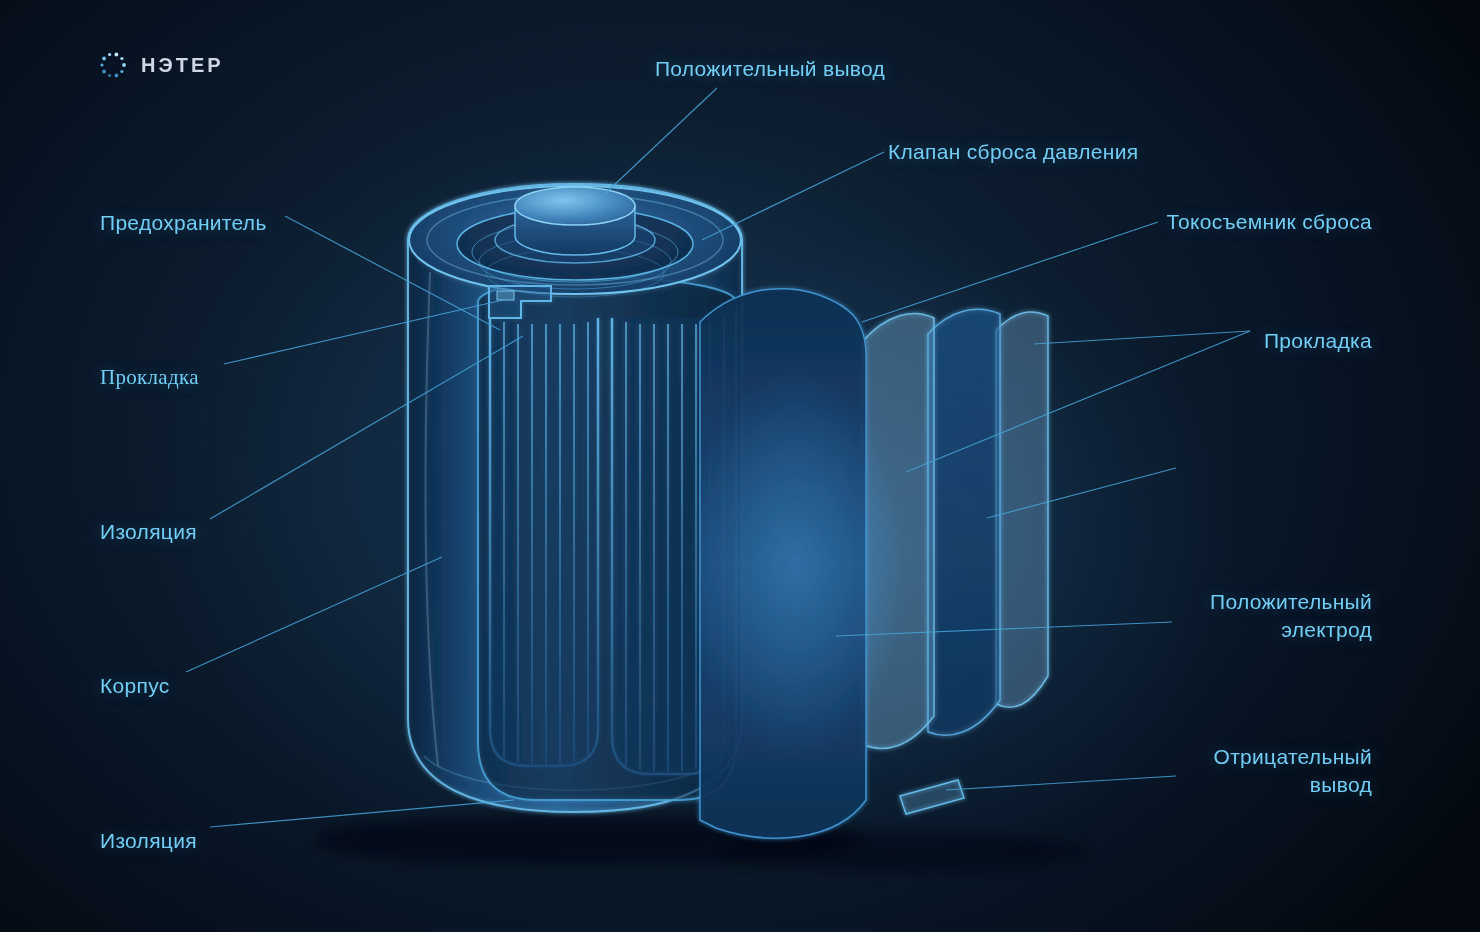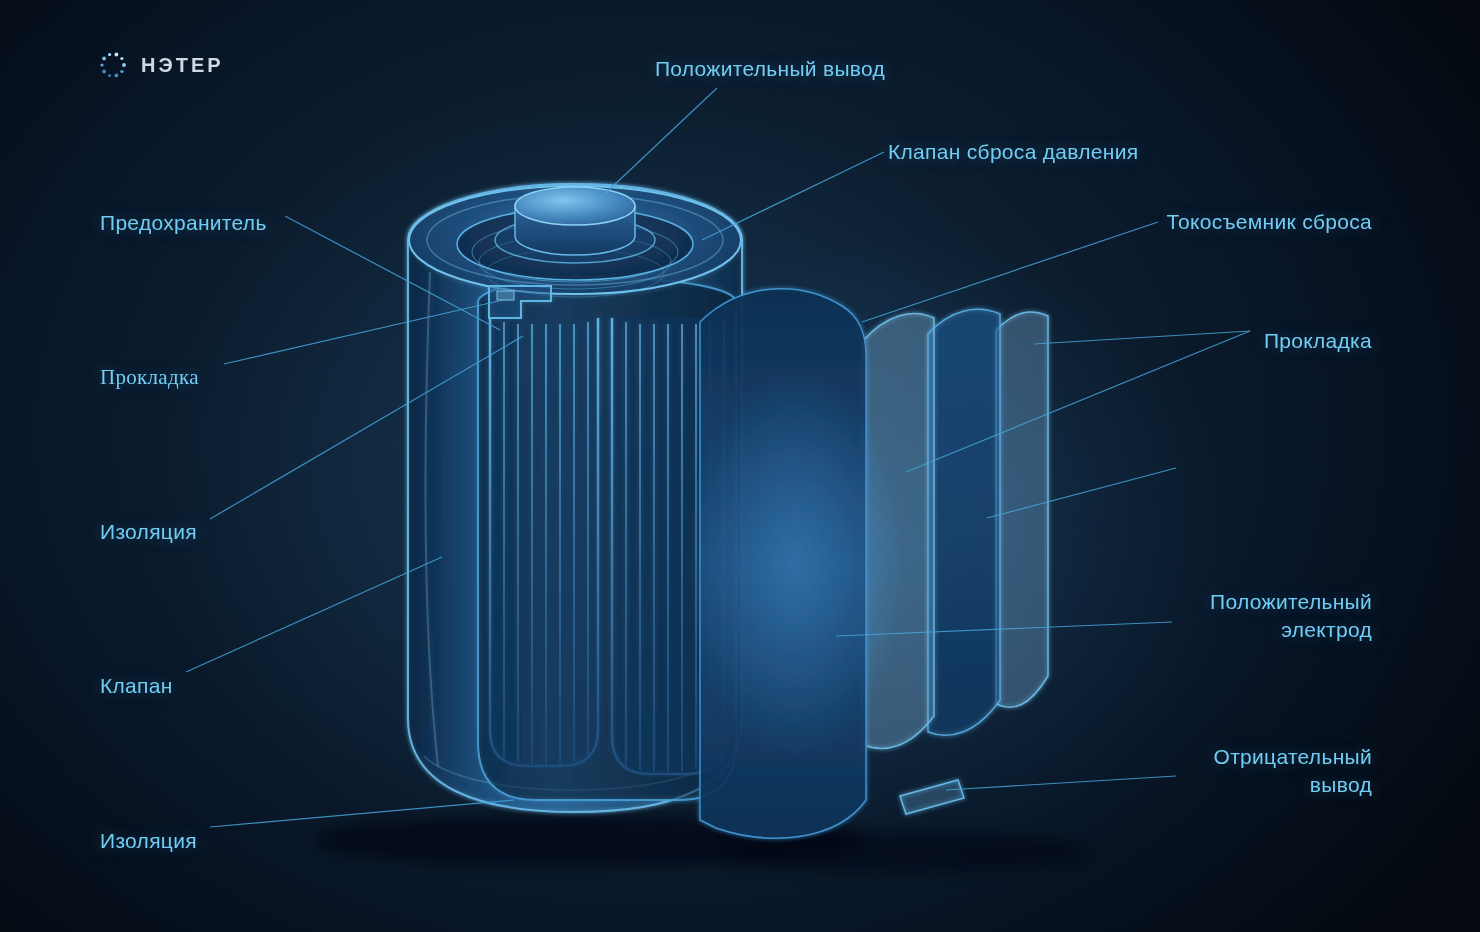--- a/index.html
+++ b/index.html
@@ -178,17 +178,17 @@
   <div class="label label-right" style="right:108px; top:588px; width:210px;">Положительный электрод</div>
 
   <div class="label label-right" style="right:108px; top:743px; width:200px;">Отрицательный вывод</div>
 
   <div class="label nowrap" style="left:100px; top:197px;">Предохранитель</div>
 
   <div class="label nowrap" style="left:100px; top:351px;font-family:Liberation Serif, serif;">Прокладка</div>
 
   <div class="label nowrap" style="left:100px; top:506px;">Изоляция</div>
 
-  <div class="label nowrap" style="left:100px; top:660px;">Клапан</div>
+  <div class="label nowrap" style="left:100px; top:660px;">Корпус</div>
 
   <div class="label nowrap" style="left:100px; top:815px;">Изоляция</div>
 
 </div>
 
 </body></html>

